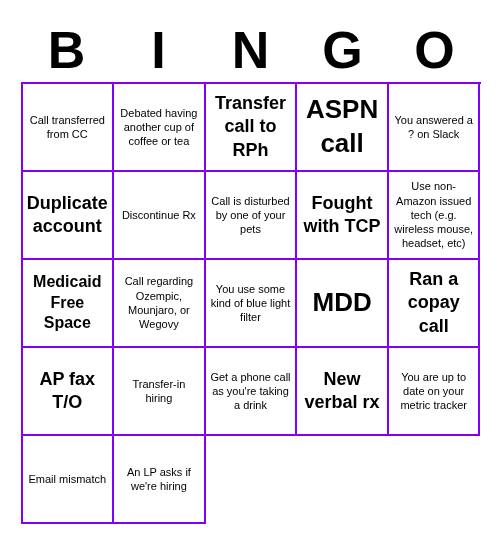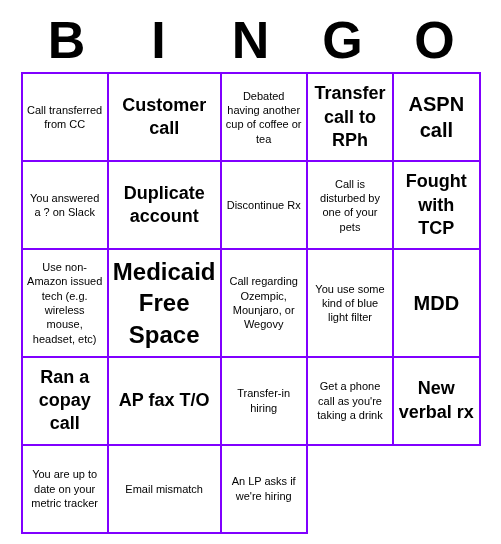--- a/index.html
+++ b/index.html
@@ -42,46 +42,45 @@
       display: flex;
       align-items: center;
       justify-content: center;
       text-align: center;
       padding: 6px 4px;
       font-size: 11px;
       line-height: 1.3;
       color: #000;
     }
     .bingo-cell.large-text {
-      font-size: 20px;
+      font-size: 26px;
       font-weight: bold;
     }
     .bingo-cell.medium-text {
       font-size: 18px;
       font-weight: bold;
     }
     .bingo-cell.free-space {
-      font-size: 24px;
+      font-size: 16px;
       font-weight: bold;
     }
   </style>
 </head>
 <body>
 
 <div class="bingo-card">
   <div class="bingo-header">
   <div class="bingo-letter">B</div>
       <div class="bingo-letter">I</div>
       <div class="bingo-letter">N</div>
       <div class="bingo-letter">G</div>
       <div class="bingo-letter">O</div>
     </div>
   <div class="bingo-grid">
   <div class="bingo-cell">Call transferred from CC</div>
-      <div class="bingo-cell medium-text">Customer call</div>
       <div class="bingo-cell">Debated having another cup of coffee or tea</div>
       <div class="bingo-cell medium-text">Transfer call to RPh</div>
       <div class="bingo-cell large-text">ASPN call</div>
       <div class="bingo-cell">You answered a ? on Slack</div>
       <div class="bingo-cell medium-text">Duplicate account</div>
       <div class="bingo-cell">Discontinue Rx</div>
       <div class="bingo-cell">Call is disturbed by one of your pets</div>
       <div class="bingo-cell medium-text">Fought with TCP</div>
       <div class="bingo-cell">Use non-Amazon issued tech (e.g. wireless mouse, headset, etc)</div>
       <div class="bingo-cell free-space">Medicaid Free Space</div>

